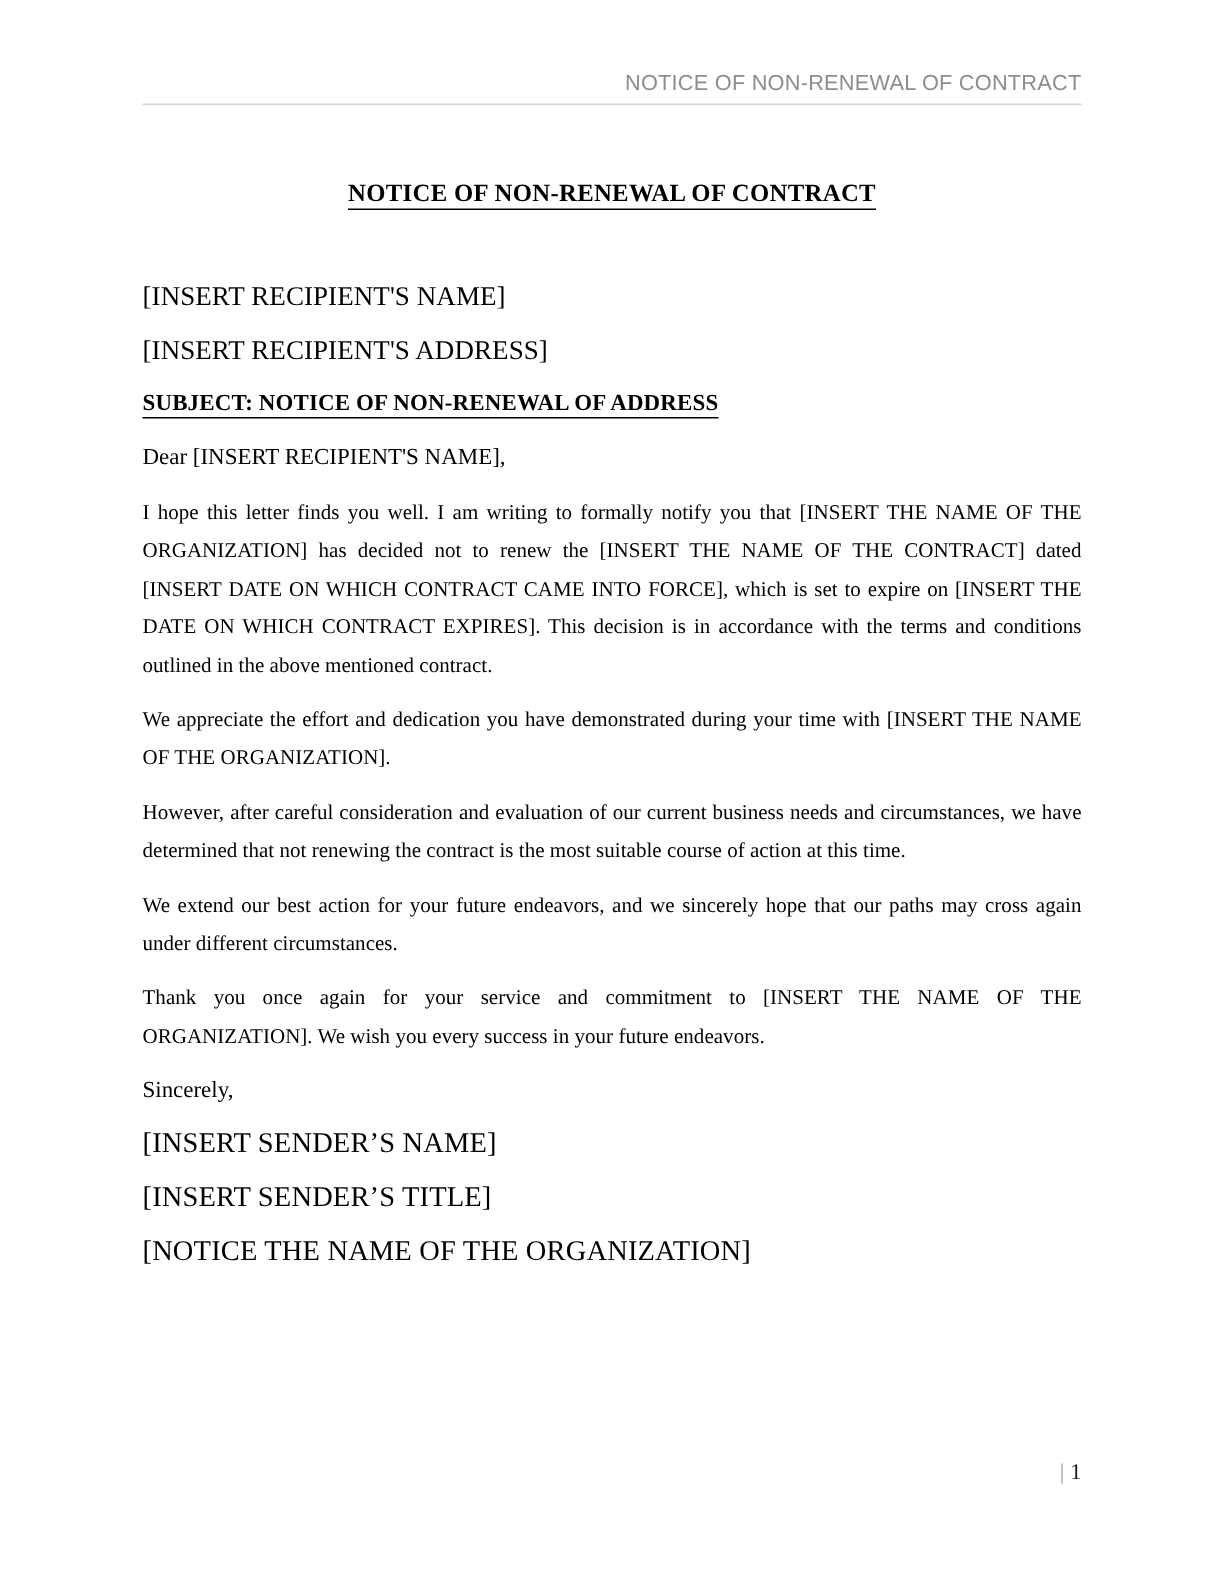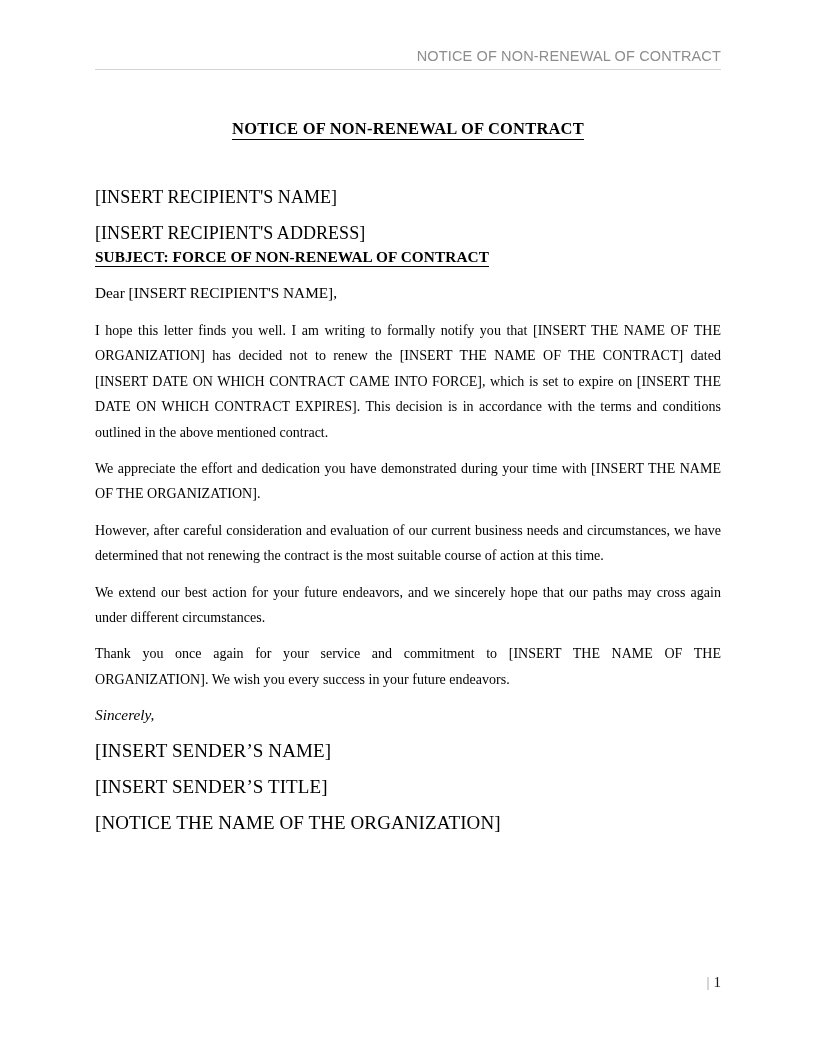--- a/index.html
+++ b/index.html
@@ -110,23 +110,23 @@
 
   .sig-line {
     font-size: 19px;
     line-height: 22px;
     margin: 0 0 14px 0;
     letter-spacing: 0.1px;
   }
 
   
   .gap-before-salutation { margin-top: 12px; }
-  .gap-after-address { margin-bottom: 2px; }
+  .gap-after-address { margin-bottom: 14px; }
   .first-para { margin-top: 14px; }
-  .sig-block { margin-top: 12px; font-style: italic; }
+  .sig-block { margin-top: 12px; }
 
   
   .page-footer {
     position: absolute;
     left: 95px;
     top: 971px;
     width: 626px;
     text-align: right;
     font-size: 15px;
     line-height: 22px;
@@ -148,21 +148,21 @@
     <div class="header-rule"></div>
   </div>
 
   <div class="doc-body">
 
     <h1 class="doc-title"><span>NOTICE OF NON-RENEWAL OF CONTRACT</span></h1>
 
     <div class="line">[INSERT RECIPIENT'S NAME]</div>
     <div class="line gap-after-address">[INSERT RECIPIENT'S ADDRESS]</div>
 
-    <div class="subject-line"><span>SUBJECT:  FORCE OF NON-RENEWAL OF CONTRACT</span></div>
+    <div class="subject-line"><span>SUBJECT:  NOTICE OF NON-RENEWAL OF ADDRESS</span></div>
 
     <div class="salutation gap-before-salutation">Dear [INSERT RECIPIENT'S NAME],</div>
 
     <p class="para first-para">I hope this letter finds you well. I am writing to formally notify you that [INSERT THE NAME OF THE ORGANIZATION] has decided not to renew the [INSERT THE NAME OF THE CONTRACT] dated [INSERT DATE ON WHICH CONTRACT CAME INTO FORCE], which is set to expire on [INSERT THE DATE ON WHICH CONTRACT EXPIRES]. This decision is in accordance with the terms and conditions outlined in the above mentioned contract.</p>
     <p class="para">We appreciate the effort and dedication you have demonstrated during your time with [INSERT THE NAME OF THE ORGANIZATION].</p>
     <p class="para">However, after careful consideration and evaluation of our current business needs and circumstances, we have determined that not renewing the contract is the most suitable course of action at this time.</p>
     <p class="para">We extend our best action for your future endeavors, and we sincerely hope that our paths may cross again under different circumstances.</p>
     <p class="para">Thank you once again for your service and commitment to [INSERT THE NAME OF THE ORGANIZATION]. We wish you every success in your future endeavors.</p>
 
     <div class="closing sig-block">Sincerely,</div>

